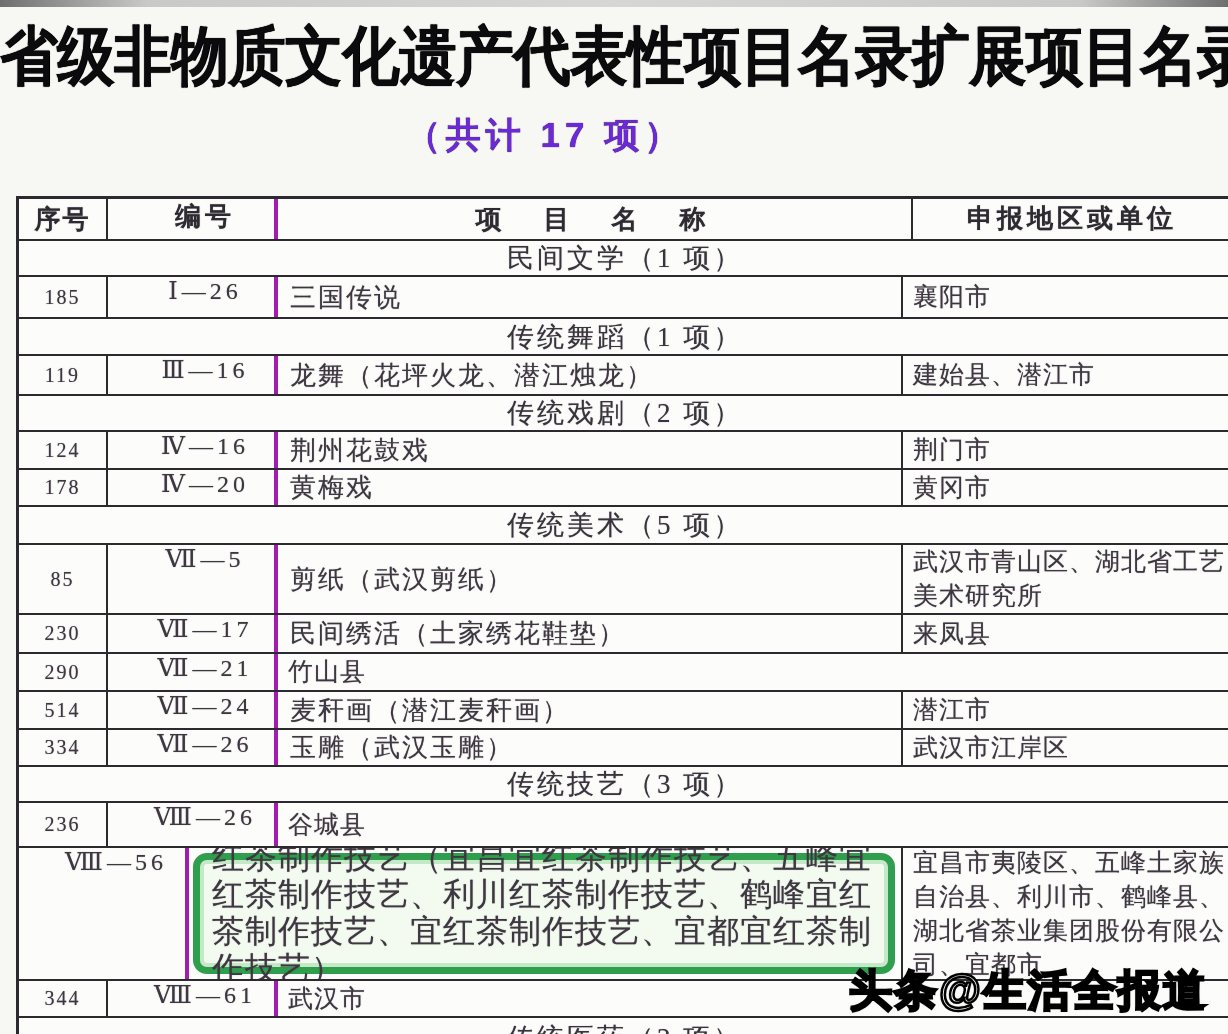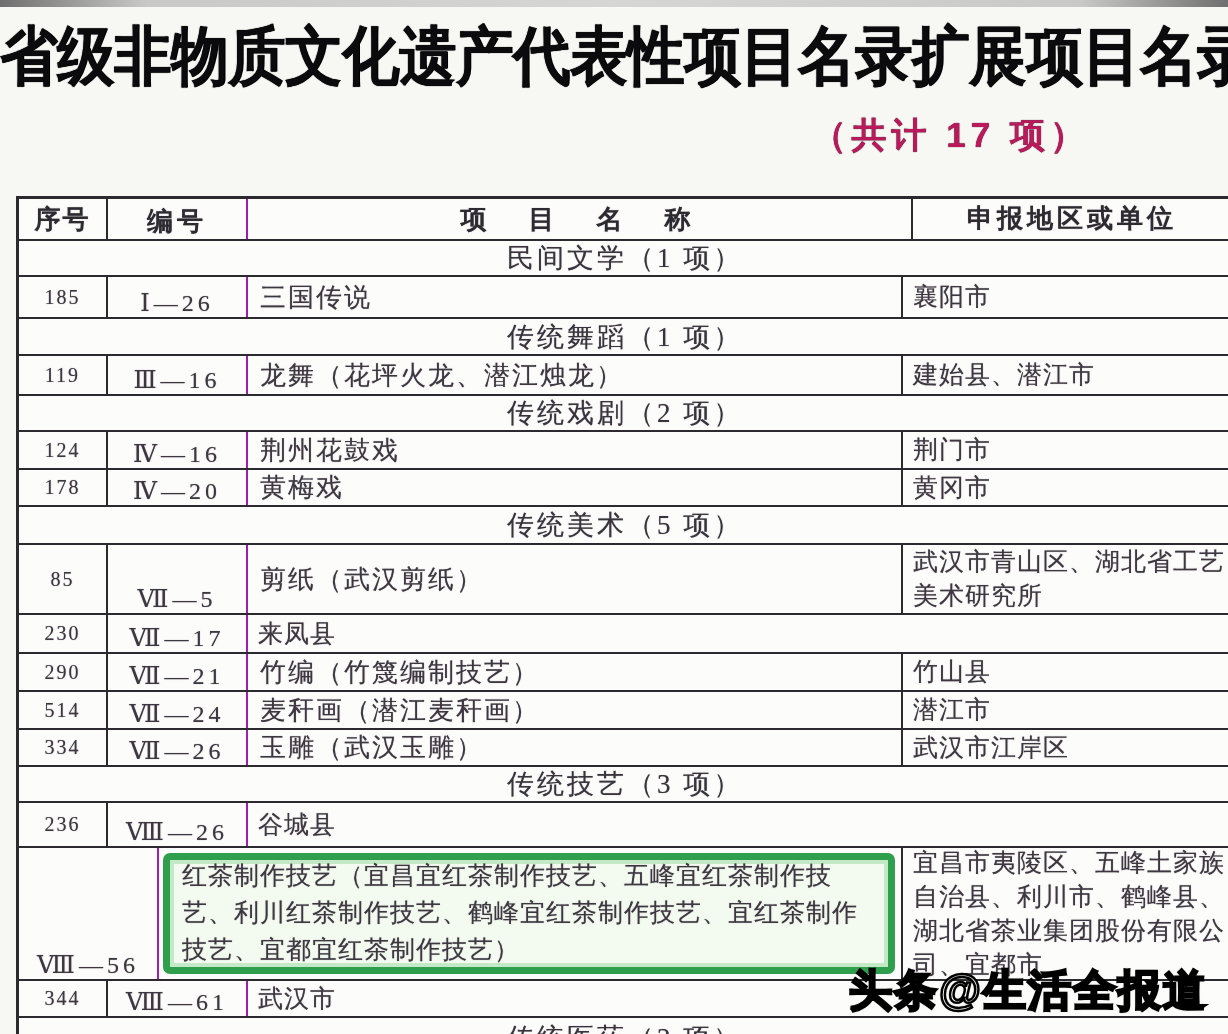--- a/index.html
+++ b/index.html
@@ -17,61 +17,61 @@
     position:absolute;left:0;top:14px;width:1228px;height:78px;
     text-align:center;
     font-family:"Liberation Sans","DejaVu Sans",sans-serif;
     font-weight:900;font-size:57px;letter-spacing:0px;color:#0b0a0c;
     transform:scaleY(1.12);transform-origin:top center;
     text-shadow:0 0 1px #000, 1px 0 0 #000;
     white-space:nowrap;
   }
   .page-subtitle{
     position:absolute;left:0;top:112px;width:1090px;
-    text-align:right;
+    text-align:center;
     font-family:"Liberation Sans","DejaVu Sans",sans-serif;
-    font-weight:900;font-size:35px;letter-spacing:5px;color:#be185d;
+    font-weight:900;font-size:35px;letter-spacing:5px;color:#6d28d9;
     text-shadow:0 0 1px #000;
   }
   .doc-table{
     position:absolute;left:16px;top:196px;width:1212px;
     border-top:3px solid #2c2a2e;border-left:3px solid #2c2a2e;
     background:#fcfcfa;
   }
   .row{display:flex;border-bottom:2px solid #2c2a2e;align-items:stretch;background:#fcfcfa;}
   .cell{overflow:hidden;}
   .c-index{width:87px;flex:0 0 87px;border-right:2px solid #2c2a2e;
     display:flex;align-items:center;justify-content:center;
     font-size:20px;letter-spacing:2px;}
-  .c-code{width:138px;flex:0 0 138px;border-right:2px solid #a21caf;
-    display:flex;align-items:flex-end;justify-content:center;
-    font-size:24px;letter-spacing:4px;}
+  .c-code{width:138px;flex:0 0 138px;border-right:4px solid #a21caf;
+    display:flex;align-items:flex-start;justify-content:center;
+    font-size:24px;letter-spacing:4px;margin-left:28px;}
   .c-name{flex:1 1 auto;border-right:2px solid #2c2a2e;
     display:flex;align-items:center;
     font-size:26px;letter-spacing:2px;padding:0 20px 0 12px;}
   .c-app{width:318px;flex:0 0 318px;
     display:flex;align-items:center;
     font-size:25px;letter-spacing:1px;line-height:34px;padding:2px 0 2px 10px;}
   .row.header .cell{
     font-weight:bold;font-size:26px;color:#2e2a32;
     text-shadow:0 0 1px rgba(46,42,50,.6);
   }
   .row.header .c-name{justify-content:center;letter-spacing:8px;padding:0;font-family:Liberation Mono, monospace;}
   .row.header .c-app{justify-content:center;letter-spacing:4px;padding:0;}
   .row.section{justify-content:center;align-items:center;
     font-size:27px;letter-spacing:3px;color:#38333c;
     text-shadow:0 0 1px rgba(56,51,60,.5);}
   .row .txt{text-shadow:0 0 1px rgba(62,55,66,.55);}
   .green-box{
     margin:5px 6px 5px 4px;flex:1 1 auto;
-    border:7px solid #2f9e4d;border-radius:7px;
+    border:7px solid #2f9e4d;border-radius:14px;
     background:#f3faef;
     box-shadow:inset 0 0 0 4px #c4e9c6;
     padding:8px 10px 10px 12px;
-    font-size:25px;line-height:37px;letter-spacing:1px;
+    font-size:32px;line-height:37px;letter-spacing:1px;
     display:flex;align-items:center;justify-content:center;
   }
   .highlight-name{padding:0;align-items:stretch;}
   .partial-section{border-bottom:none;}
   .watermark{
     position:absolute;right:20px;top:962px;
     font-family:"Liberation Sans","DejaVu Sans",sans-serif;
     font-weight:900;font-size:43px;letter-spacing:2px;
     color:#ffffff;
     -webkit-text-stroke:2.5px #000;
@@ -184,33 +184,33 @@
         <span class="txt">武汉市青山区、湖北省工艺美术研究所</span>
       </div>
     </div>
     <div class="row item" style="height: 37px;">
       <div class="cell c-index">
         <span class="txt">230</span>
       </div>
       <div class="cell c-code">
         <span class="txt">Ⅶ—17</span>
       </div>
+      <div class="cell c-name">
+        <span class="txt">民间绣活（土家绣花鞋垫）</span>
+      </div>
       <div class="cell c-app">
         <span class="txt">来凤县</span>
       </div>
     </div>
     <div class="row item" style="height: 36px;">
       <div class="cell c-index">
         <span class="txt">290</span>
       </div>
       <div class="cell c-code">
         <span class="txt">Ⅶ—21</span>
-      </div>
-      <div class="cell c-name">
-        <span class="txt">竹编（竹篾编制技艺）</span>
       </div>
       <div class="cell c-app">
         <span class="txt">竹山县</span>
       </div>
     </div>
     <div class="row item" style="height: 36px;">
       <div class="cell c-index">
         <span class="txt">514</span>
       </div>
       <div class="cell c-code">

